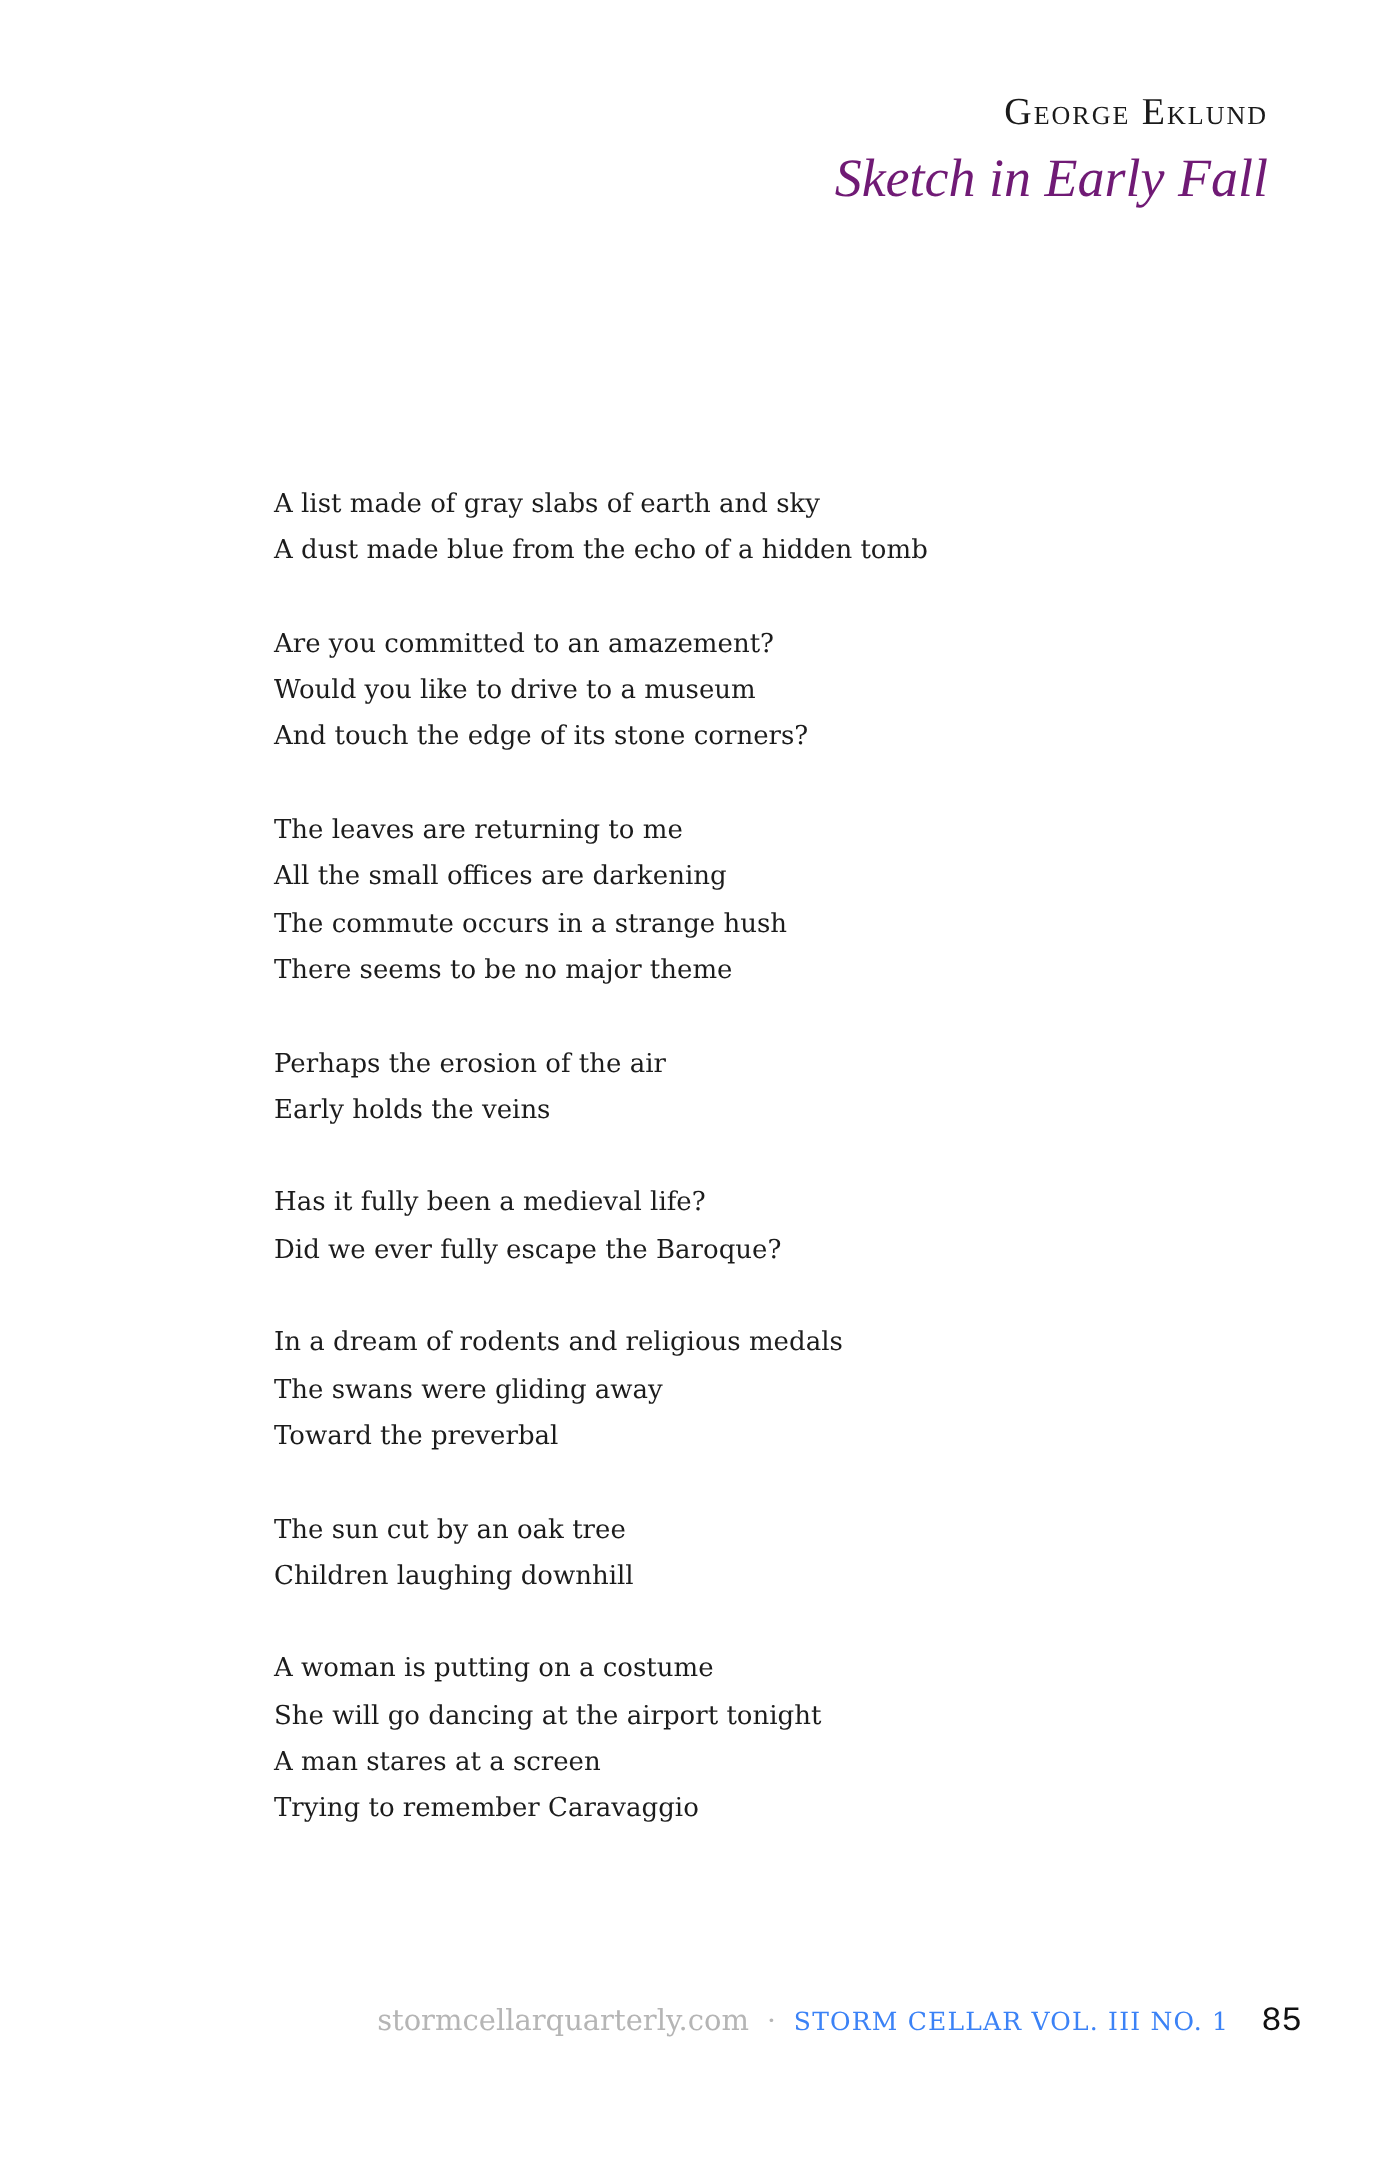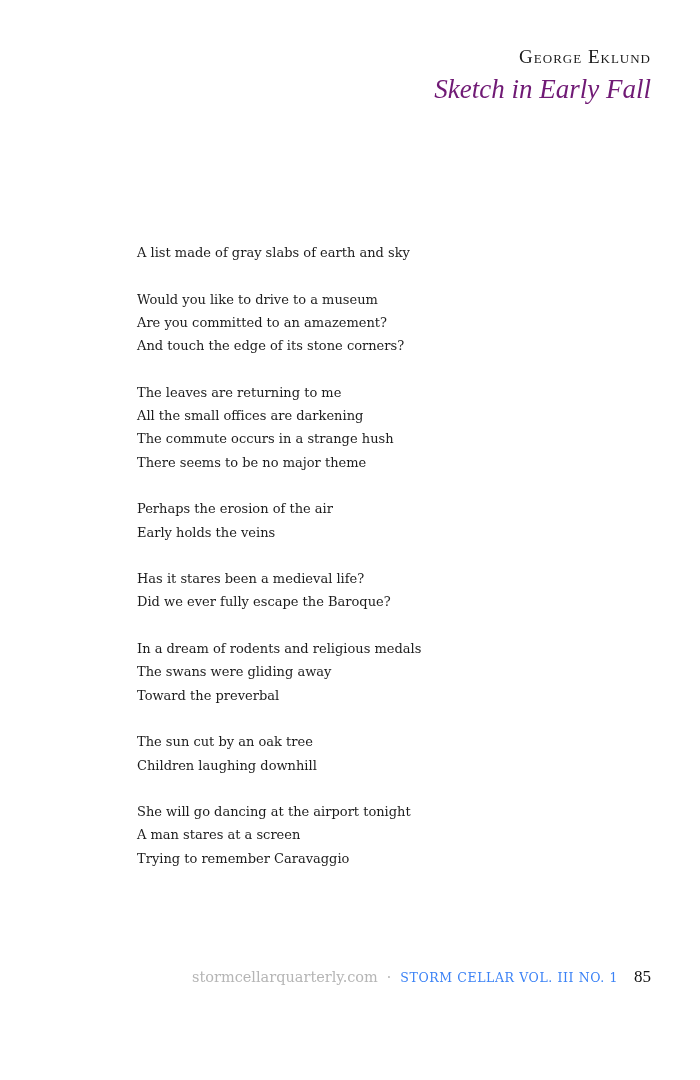--- a/index.html
+++ b/index.html
@@ -10,21 +10,21 @@
     body {
       width: 700px;
       height: 1080px;
       position: relative;
       overflow: hidden;
       font-family: "DejaVu Serif", "Liberation Serif", serif;
       color: #1a1a1a;
     }
     .header {
       position: absolute;
-      right: 49px;
+      right: 66px;
       top: 44px;
       text-align: right;
     }
     .author {
       font-family: "Liberation Serif", serif;
       font-size: 19px;
       font-variant: small-caps;
       letter-spacing: 1px;
       line-height: 26px;
       color: #1a1a1a;
@@ -50,21 +50,21 @@
       margin: 0 0 23.3px 0;
     }
     .stanza:last-child { margin-bottom: 0; }
     .line {
       display: block;
       white-space: nowrap;
     }
     .footer {
       position: absolute;
       right: 49px;
-      top: 967px;
+      top: 1002px;
       display: flex;
       align-items: baseline;
       gap: 0;
       white-space: nowrap;
     }
     .footer-site {
       font-family: "DejaVu Serif", serif;
       font-size: 14.5px;
       color: #b5b5b5;
     }
@@ -74,67 +74,69 @@
       color: #b5b5b5;
       margin: 0 9px;
     }
     .footer-issue {
       font-family: "DejaVu Serif", serif;
       font-size: 12.5px;
       letter-spacing: 0.6px;
       color: #3b82f6;
     }
     .footer-page {
-      font-family: Liberation Serif, serif;
+      font-family: Liberation Mono, monospace;
       font-size: 17px;
       color: #111;
       margin-left: 16px;
     }
   </style>
 </head>
 <body>
 
 <div class="header">
   <div class="author">George Eklund</div>
   <div class="title">Sketch in Early Fall</div>
 </div>
 
 <div class="poem">
   <div class="stanza">
     <span class="line">A list made of gray slabs of earth and sky</span>
+    <span class="line">A dust made blue from the echo of a hidden tomb</span>
   </div>
   <div class="stanza">
+    <span class="line">Are you committed to an amazement?</span>
     <span class="line">Would you like to drive to a museum</span>
-    <span class="line">Are you committed to an amazement?</span>
     <span class="line">And touch the edge of its stone corners?</span>
   </div>
   <div class="stanza">
     <span class="line">The leaves are returning to me</span>
     <span class="line">All the small offices are darkening</span>
     <span class="line">The commute occurs in a strange hush</span>
     <span class="line">There seems to be no major theme</span>
   </div>
   <div class="stanza">
     <span class="line">Perhaps the erosion of the air</span>
     <span class="line">Early holds the veins</span>
   </div>
   <div class="stanza">
-    <span class="line">Has it stares been a medieval life?</span>
+    <span class="line">Has it fully been a medieval life?</span>
     <span class="line">Did we ever fully escape the Baroque?</span>
   </div>
   <div class="stanza">
     <span class="line">In a dream of rodents and religious medals</span>
     <span class="line">The swans were gliding away</span>
     <span class="line">Toward the preverbal</span>
   </div>
   <div class="stanza">
     <span class="line">The sun cut by an oak tree</span>
     <span class="line">Children laughing downhill</span>
   </div>
   <div class="stanza">
+    <span class="line">A woman is putting on a costume</span>
     <span class="line">She will go dancing at the airport tonight</span>
     <span class="line">A man stares at a screen</span>
     <span class="line">Trying to remember Caravaggio</span>
   </div>
 </div>
 
 <div class="footer">
   <span class="footer-site">stormcellarquarterly.com</span>
   <span class="footer-sep">·</span>
   <span class="footer-issue">STORM CELLAR VOL. III NO. 1</span>

